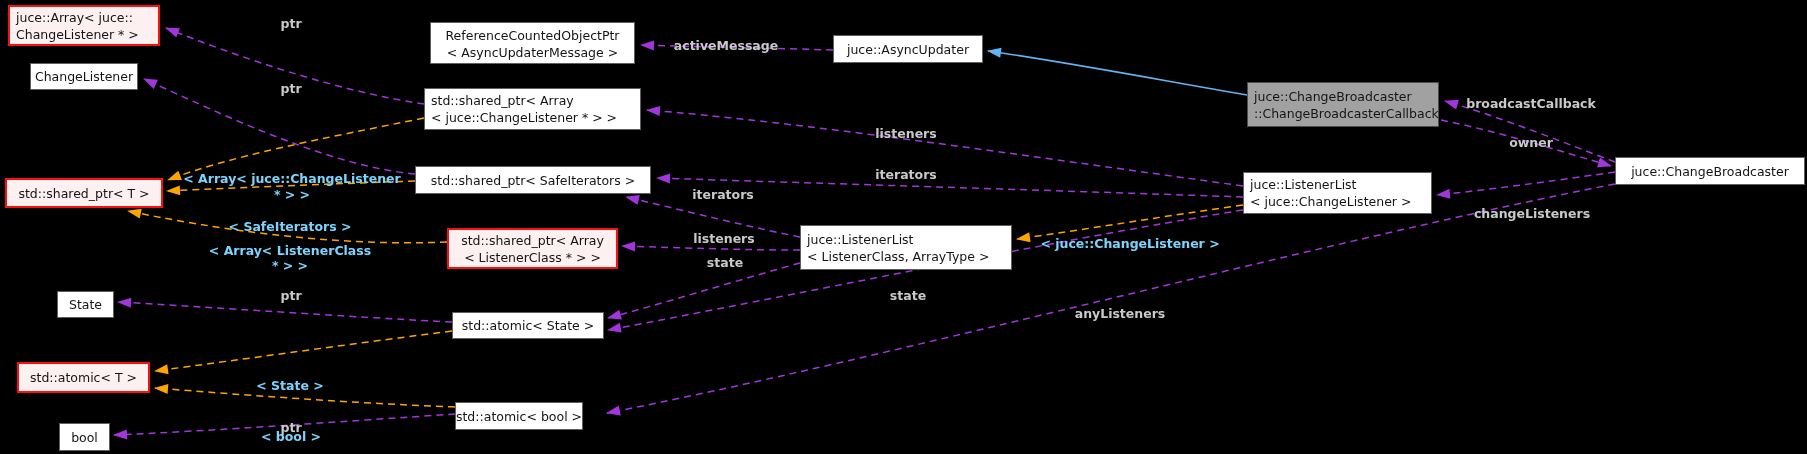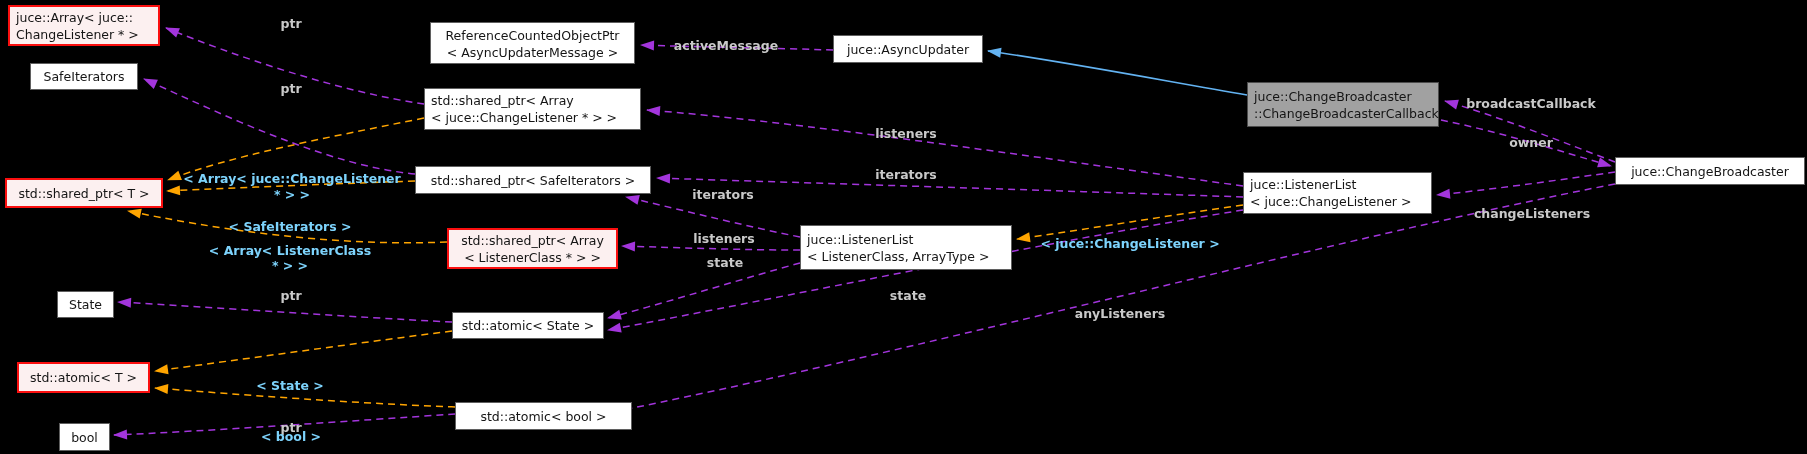--- a/index.html
+++ b/index.html
@@ -106,21 +106,21 @@
       <div class="edge-label template" style="left: 290px; top: 341px;">&lt; State &gt;</div>
       <div class="edge-label template" style="left: 291px; top: 392px;">&lt; bool &gt;</div>
       <div class="edge-label template" style="left: 1130px; top: 199px;">&lt; juce::ChangeListener &gt;</div>
     </div>
   <div id="nodes">
       <div class="node red left" style="left: 8px; top: 5px; width: 152px; height: 41px;">
         <span>juce::Array&lt; juce::</span>
         <span>ChangeListener * &gt;</span>
       </div>
       <div class="node" style="left: 30px; top: 63px; width: 108px; height: 27px;">
-        <span>SafeIterators</span>
+        <span>ChangeListener</span>
       </div>
       <div class="node" style="left: 430px; top: 22px; width: 205px; height: 42px; justify-content: flex-end;">
         <span>ReferenceCountedObjectPtr</span>
         <span>&lt; AsyncUpdaterMessage &gt;</span>
       </div>
       <div class="node" style="left: 833px; top: 35px; width: 150px; height: 28px;">
         <span>juce::AsyncUpdater</span>
       </div>
       <div class="node gray left" style="left: 1247px; top: 82px; width: 192px; height: 45px;">
         <span>juce::ChangeBroadcaster</span>
@@ -153,20 +153,20 @@
       </div>
       <div class="node" style="left: 57px; top: 291px; width: 57px; height: 27px;">
         <span>State</span>
       </div>
       <div class="node" style="left: 452px; top: 312px; width: 152px; height: 27px;">
         <span>std::atomic&lt; State &gt;</span>
       </div>
       <div class="node red" style="left: 17px; top: 362px; width: 133px; height: 31px;">
         <span>std::atomic&lt; T &gt;</span>
       </div>
-      <div class="node" style="left: 455px; top: 402px; width: 177px; height: 28px;">
+      <div class="node" style="left: 455px; top: 402px; width: 128px; height: 28px;">
         <span>std::atomic&lt; bool &gt;</span>
       </div>
       <div class="node" style="left: 59px; top: 423px; width: 51px; height: 28px;">
         <span>bool</span>
       </div>
     </div>
 </div>
 
 </body></html>

